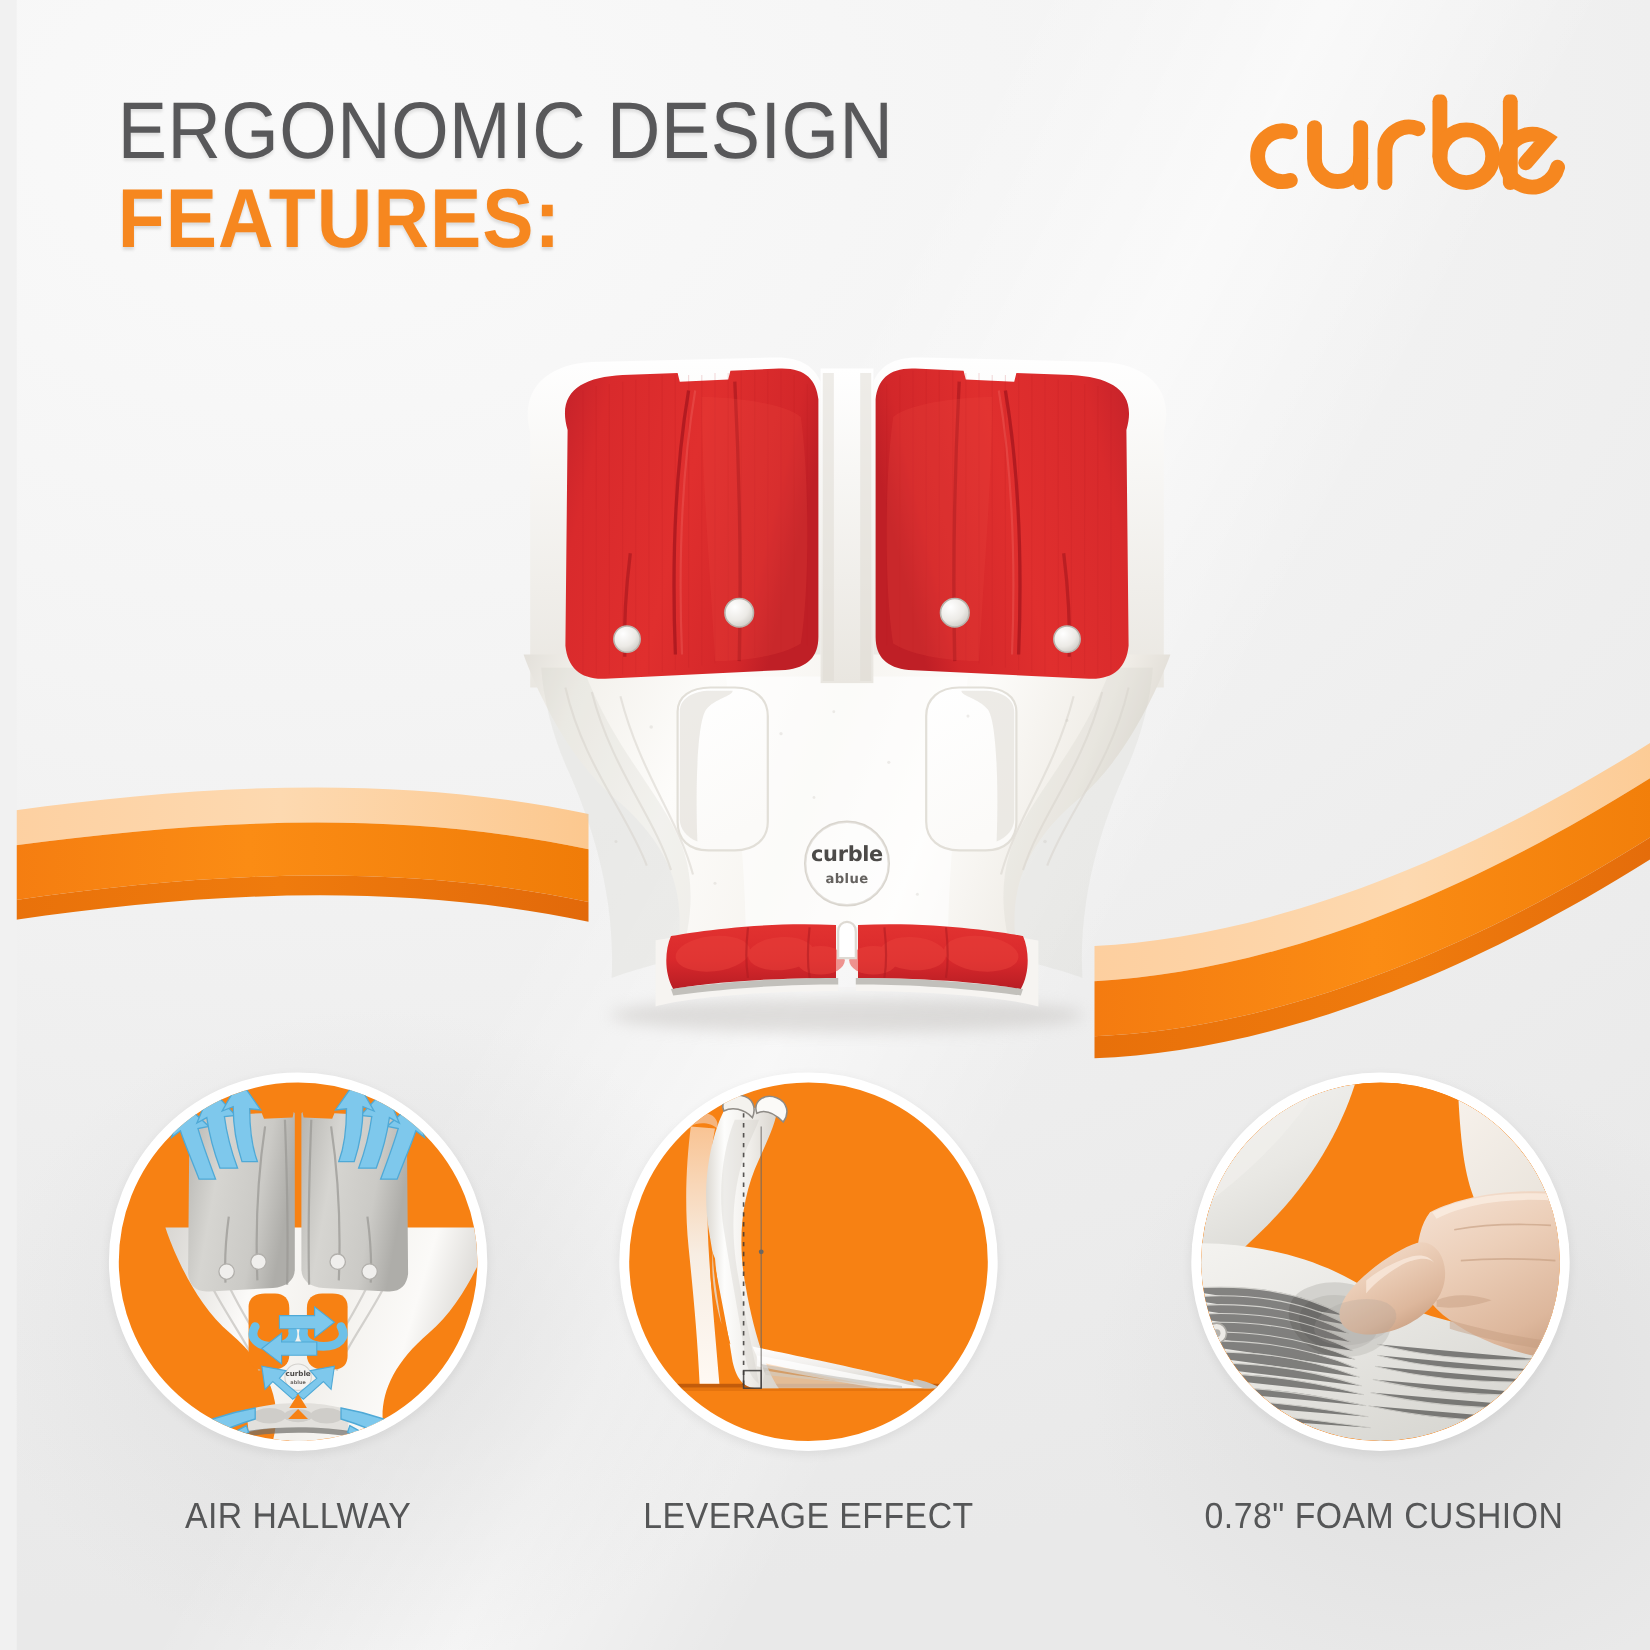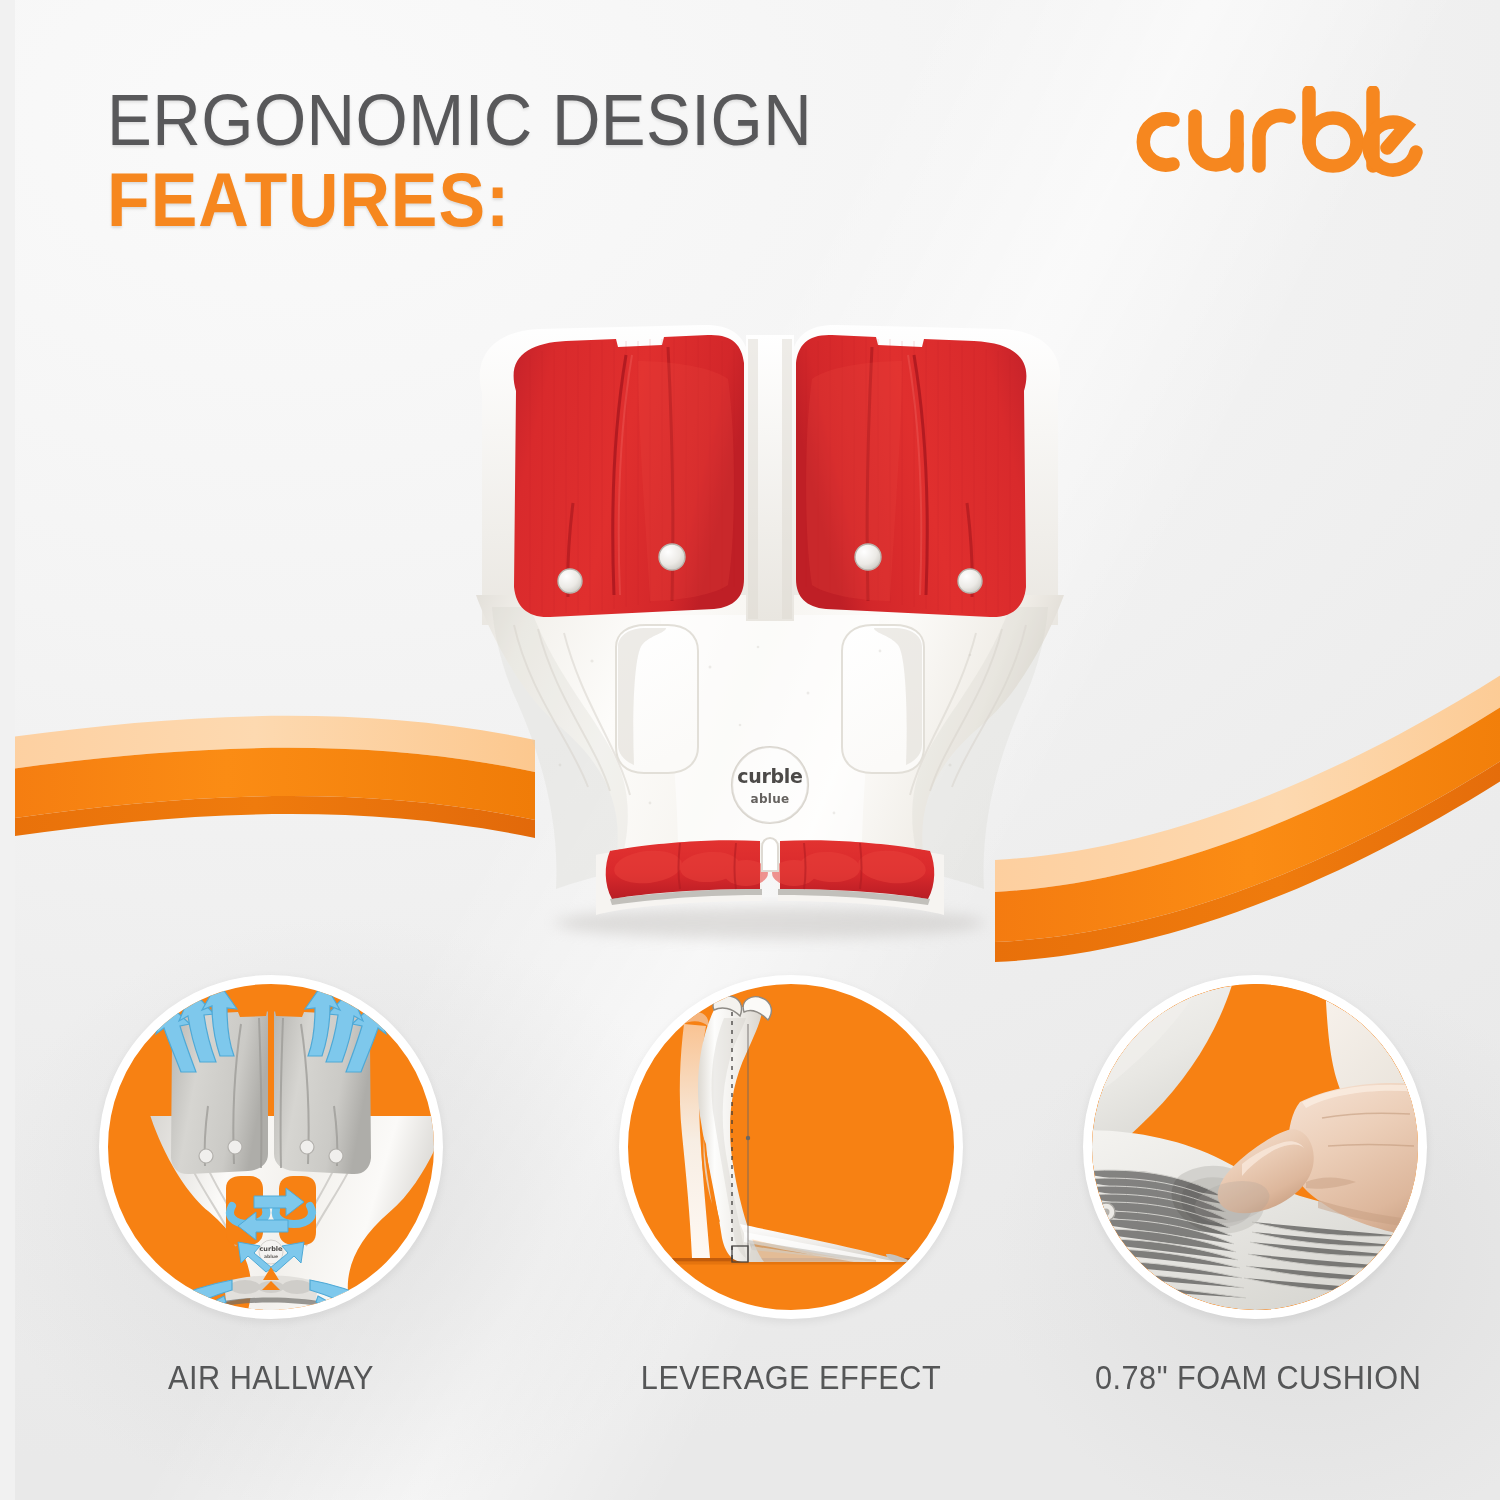--- a/index.html
+++ b/index.html
@@ -54,21 +54,21 @@
   .ribbon{position:absolute;left:0;top:0;width:1500px;height:1500px;z-index:10;pointer-events:none;}
 
   
   .product{position:absolute;left:395px;top:295px;width:720px;height:660px;z-index:25;}
   .product svg{display:block;}
 
   
   .features{position:absolute;left:0;top:975px;width:1500px;height:440px;z-index:30;}
   .feat{position:absolute;top:0;width:344px;}
   .feat.f1{left:84px;}
-  .feat.f2{left:604px;}
+  .feat.f2{left:548px;}
   .feat.f3{left:1068px;}
   .circle{
     position:relative;width:344px;height:344px;border-radius:50%;
     background:#f78113;
     border:9px solid #ffffff;
     box-sizing:border-box;
     overflow:hidden;
     box-shadow:0 3px 10px rgba(0,0,0,.07);
   }
   .circle svg{position:absolute;left:0;top:0;display:block;}

